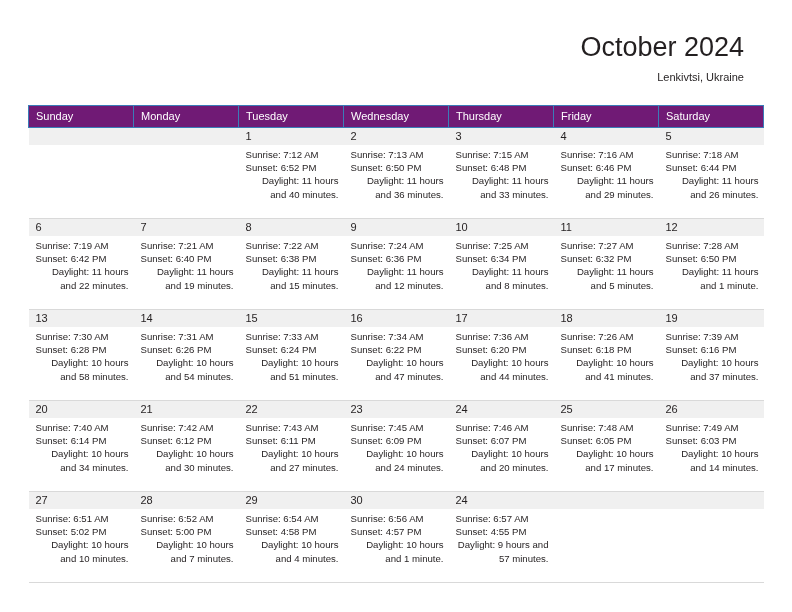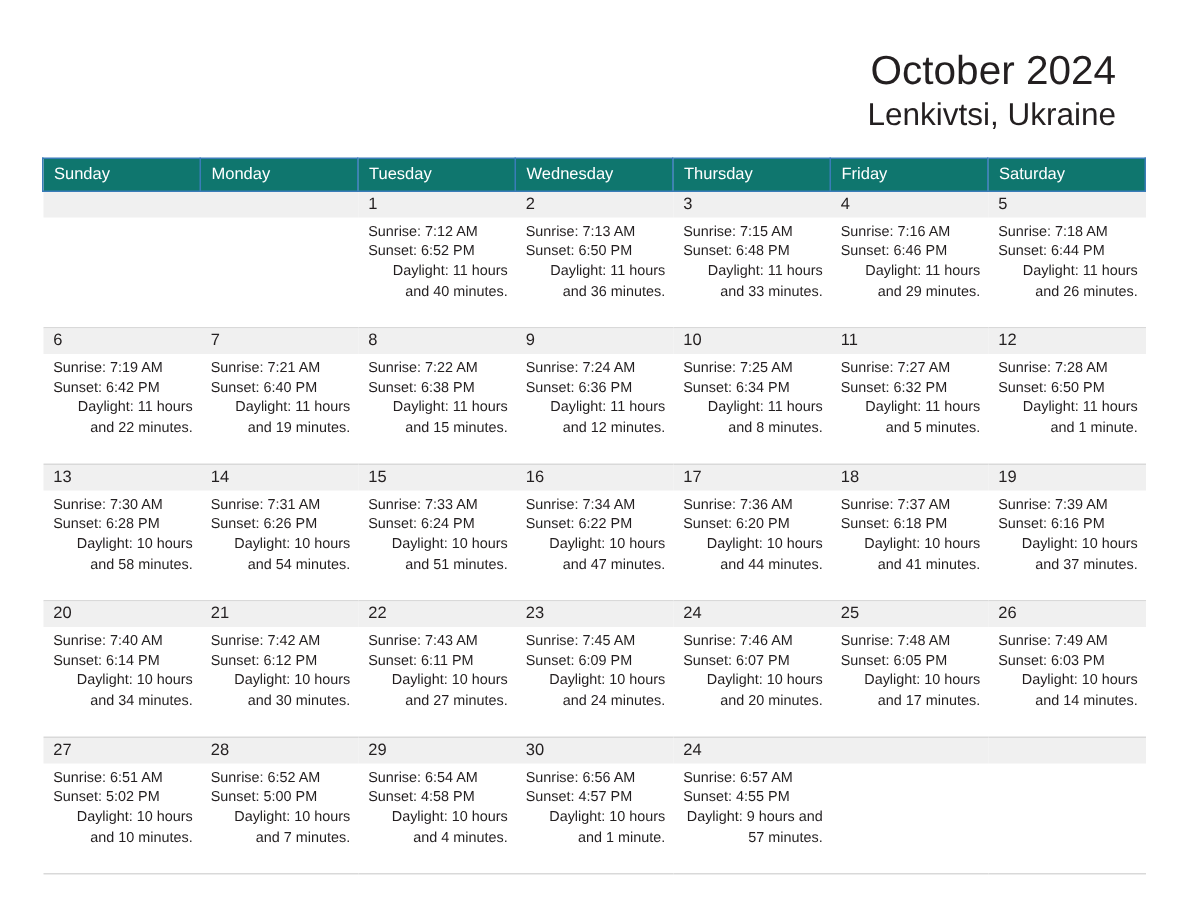--- a/index.html
+++ b/index.html
@@ -69,39 +69,38 @@
     text-align: right;
   }
   .cal-title {
     font-size: 27px;
     font-weight: normal;
     color: #231f20;
     line-height: 34px;
     white-space: nowrap;
   }
   .cal-subtitle {
-    font-size: 21px;
+    font-size: 11px;
     color: #231f20;
     line-height: 22px;
     margin-top: 2px;
     white-space: nowrap;
-    text-align: center;
   }
 
   
   .calendar {
     position: absolute;
     left: 28px;
     top: 105px;
     width: 736px;
     border-collapse: collapse;
     table-layout: fixed;
   }
   .calendar th {
-    background: #0f766e;
+    background: #701a75;
     color: #ffffff;
     font-size: 11px;
     font-weight: normal;
     text-align: left;
     padding: 4px 0 5px 7px;
     border: 1px solid #3a7cb8;
     height: 11px;
     line-height: 12px;
   }
   .calendar td {
@@ -355,21 +354,21 @@
                 <div>Sunrise: 7:36 AM</div>
                 <div>Sunset: 6:20 PM</div>
                 <div class="daylight">Daylight: 10 hours and 44 minutes.</div>
               </div>
             </div>
           </td>
           <td>
             <div class="daycell">
               <div class="daynum-band">18</div>
               <div class="details">
-                <div>Sunrise: 7:37 AM</div>
+                <div>Sunrise: 7:26 AM</div>
                 <div>Sunset: 6:18 PM</div>
                 <div class="daylight">Daylight: 10 hours and 41 minutes.</div>
               </div>
             </div>
           </td>
           <td>
             <div class="daycell">
               <div class="daynum-band">19</div>
               <div class="details">
                 <div>Sunrise: 7:39 AM</div>

